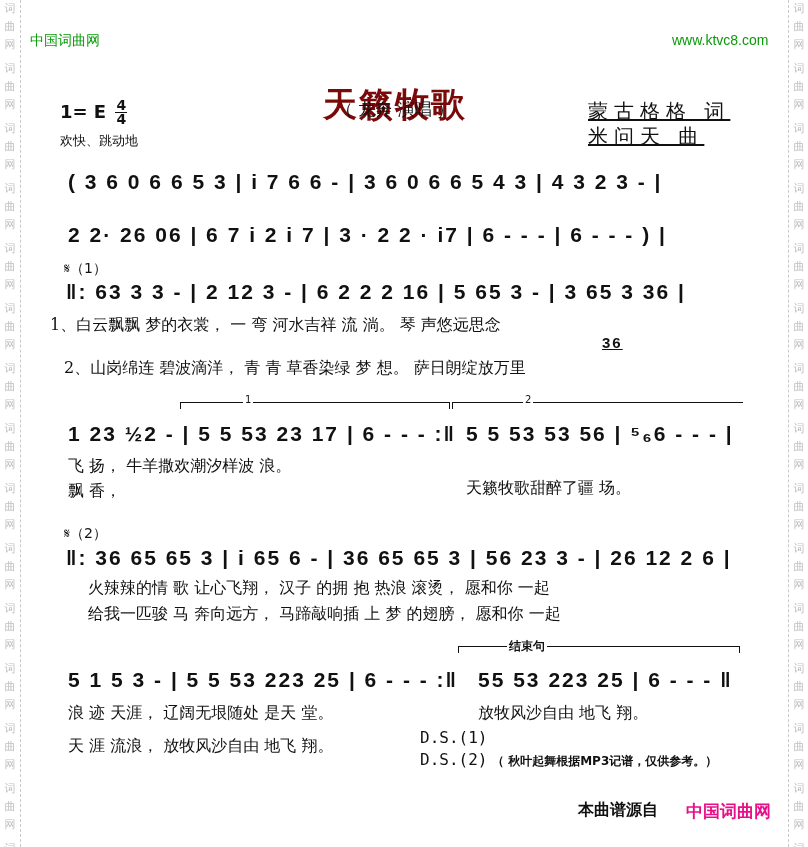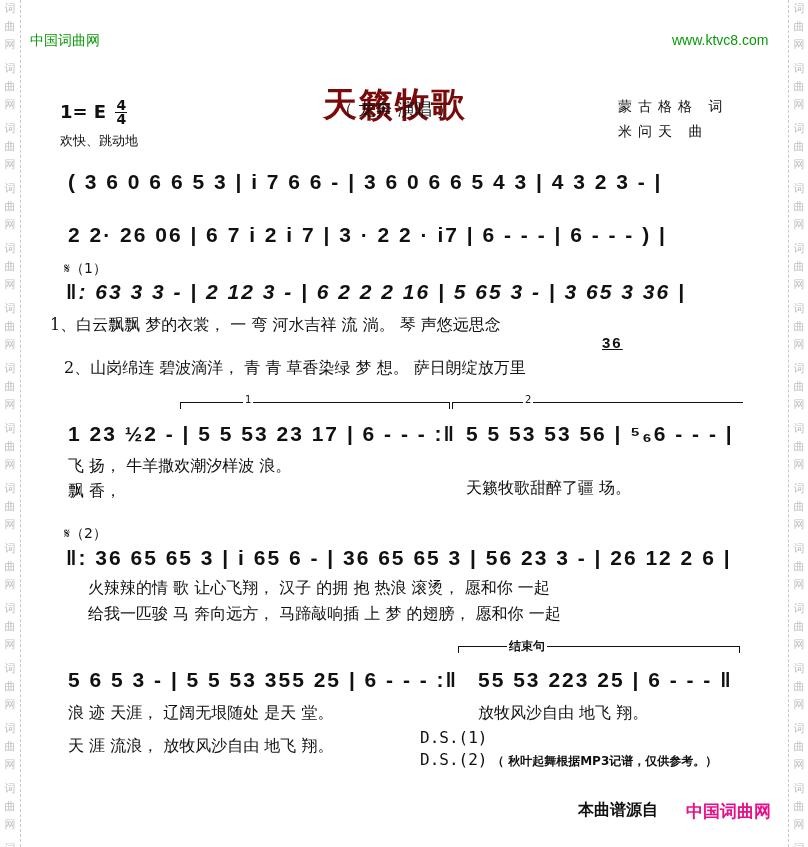--- a/index.html
+++ b/index.html
@@ -11,21 +11,21 @@
   .side.right { left:788px; border-left:1px dashed #c8c8c8; }
   .wm { position:absolute; left:3px; font-size:11px; color:#c0c0c0; line-height:13px; width:14px; text-align:center; }
   .site-left { left:30px; top:32px; color:#0a9a0a; font-size:14px; }
   .site-right { left:672px; top:32px; color:#0a9a0a; font-size:14px; font-family:"Liberation Sans", sans-serif; }
   .title { left:0; width:790px; top:50px; text-align:center; color:#7a0a0a; font-size:34px; font-weight:bold; letter-spacing:2px;margin-top:32px; }
   .singer { left:0; width:790px; top:98px; text-align:center; font-size:17px; }
   .key { left:60px; top:99px; font-size:18px; font-weight:bold; }
   .time { display:inline-block; vertical-align:middle; text-align:center; font-size:14px; line-height:13px; margin-left:3px; }
   .time .num { border-bottom:1px solid #111; display:block; padding:0 1px; }
   .tempo { left:60px; top:132px; font-size:13px; }
-  .credit { left:618px; font-size:14px; letter-spacing:6px; }
+  .credit { left:588px; font-size:20px; letter-spacing:6px;text-decoration:underline; }
   .notes { font-family:"Liberation Sans", sans-serif; font-weight:bold; font-size:21px; letter-spacing:2px; }
   .lyric { font-family:"DejaVu Serif", serif; font-size:16px; }
   .segno { font-size:14px; }
   .bracket { position:absolute; height:6px; border-top:1px solid #111; border-left:1px solid #111; border-right:1px solid #111; }
   .bracket .lbl { position:absolute; top:-9px; background:#fff; font-size:10px; padding:0 2px; }
   .ds { font-family:"DejaVu Sans Mono", monospace; font-size:16px; }
   .note-small { font-size:12px; font-weight:bold; }
   .footer-src { left:578px; top:800px; font-size:16px; font-weight:bold; }
   .footer-site { left:686px; top:800px; font-size:17px; font-weight:bold; color:#e8108a; }
 </style>
@@ -138,21 +138,21 @@
 </div>
 <div class="abs tempo">欢快、跳动地</div>
 <div class="abs credit" style="top:98px">蒙古格格 词</div>
 <div class="abs credit" style="top:123px">米问天 曲</div>
 
 <div class="abs notes" style="left:68px; top:170px;">( 3 6 0 6 6 5 3 | i 7 6 6 - | 3 6 0 6 6 5 4 3 | 4 3 2 3 - |</div>
 
 <div class="abs notes" style="left:68px; top:223px;">2 2· 26 06 | 6 7 i 2 i 7 | 3 · 2 2 · i7 | 6 - - - | 6 - - - ) |</div>
 
 <div class="abs segno" style="left:64px; top:260px;">𝄋（1）</div>
-<div class="abs notes" style="left:66px; top:280px;font-style:italic;">‖: 63 3 3 - | 2 12 3 - | 6 2 2 2 16 | 5 65 3 - | 3 65 3 36 |</div>
+<div class="abs notes" style="left:66px; top:280px;">‖: 63 3 3 - | 2 12 3 - | 6 2 2 2 16 | 5 65 3 - | 3 65 3 36 |</div>
 <div class="abs lyric" style="left:50px; top:315px;">1、白云飘飘    梦的衣裳，  一 弯 河水吉祥 流    淌。  琴  声悠远思念</div>
 <div class="abs notes" style="left:602px; top:334px; font-size:15px; text-decoration:underline;">36</div>
 <div class="abs lyric" style="left:64px; top:358px;">2、山岗绵连    碧波滴洋，  青 青 草香染绿 梦    想。  萨日朗绽放万里</div>
 
 <div class="bracket" style="left:180px; top:402px; width:268px;">
   <span class="lbl" style="left:62px;">1</span>
 </div>
 <div class="bracket" style="left:452px; top:402px; width:290px; border-right:none;">
   <span class="lbl" style="left:70px;">2</span>
 </div>
@@ -163,21 +163,21 @@
 <div class="abs lyric" style="left:466px; top:478px;">天籁牧歌甜醉了疆    场。</div>
 
 <div class="abs segno" style="left:64px; top:525px;">𝄋（2）</div>
 <div class="abs notes" style="left:66px; top:546px;">‖: 36 65 65 3 | i 65 6 - | 36 65 65 3 | 56 23 3 - | 26 12 2 6 |</div>
 <div class="abs lyric" style="left:88px; top:578px;">火辣辣的情 歌  让心飞翔，  汉子  的拥  抱 热浪  滚烫，  愿和你  一起</div>
 <div class="abs lyric" style="left:88px; top:604px;">给我一匹骏 马  奔向远方，  马蹄敲响插  上 梦  的翅膀，  愿和你  一起</div>
 
 <div class="bracket" style="left:458px; top:646px; width:280px;">
   <span class="lbl" style="left:48px; font-size:12px; font-weight:bold; top:-9px;">结束句</span>
 </div>
-<div class="abs notes" style="left:68px; top:668px;">5 6 5 3 - | 5 5 53 355 25 | 6 - - - :‖</div>
+<div class="abs notes" style="left:68px; top:668px;">5 1 5 3 - | 5 5 53 223 25 | 6 - - - :‖</div>
 <div class="abs notes" style="left:478px; top:668px;">55 53 223 25 | 6 - - - ‖</div>
 <div class="abs lyric" style="left:68px; top:703px;">浪 迹 天涯，   辽阔无垠随处 是天  堂。</div>
 <div class="abs lyric" style="left:478px; top:703px;">放牧风沙自由 地飞   翔。</div>
 <div class="abs lyric" style="left:68px; top:736px;">天 涯 流浪，   放牧风沙自由 地飞   翔。</div>
 <div class="abs ds" style="left:420px; top:728px;">D.S.(1)</div>
 <div class="abs ds" style="left:420px; top:750px;">D.S.(2)</div>
 <div class="abs note-small" style="left:492px; top:753px;">（ 秋叶起舞根据MP3记谱，仅供参考。）</div>
 
 <div class="abs footer-src">本曲谱源自</div>
 <div class="abs footer-site">中国词曲网</div>

